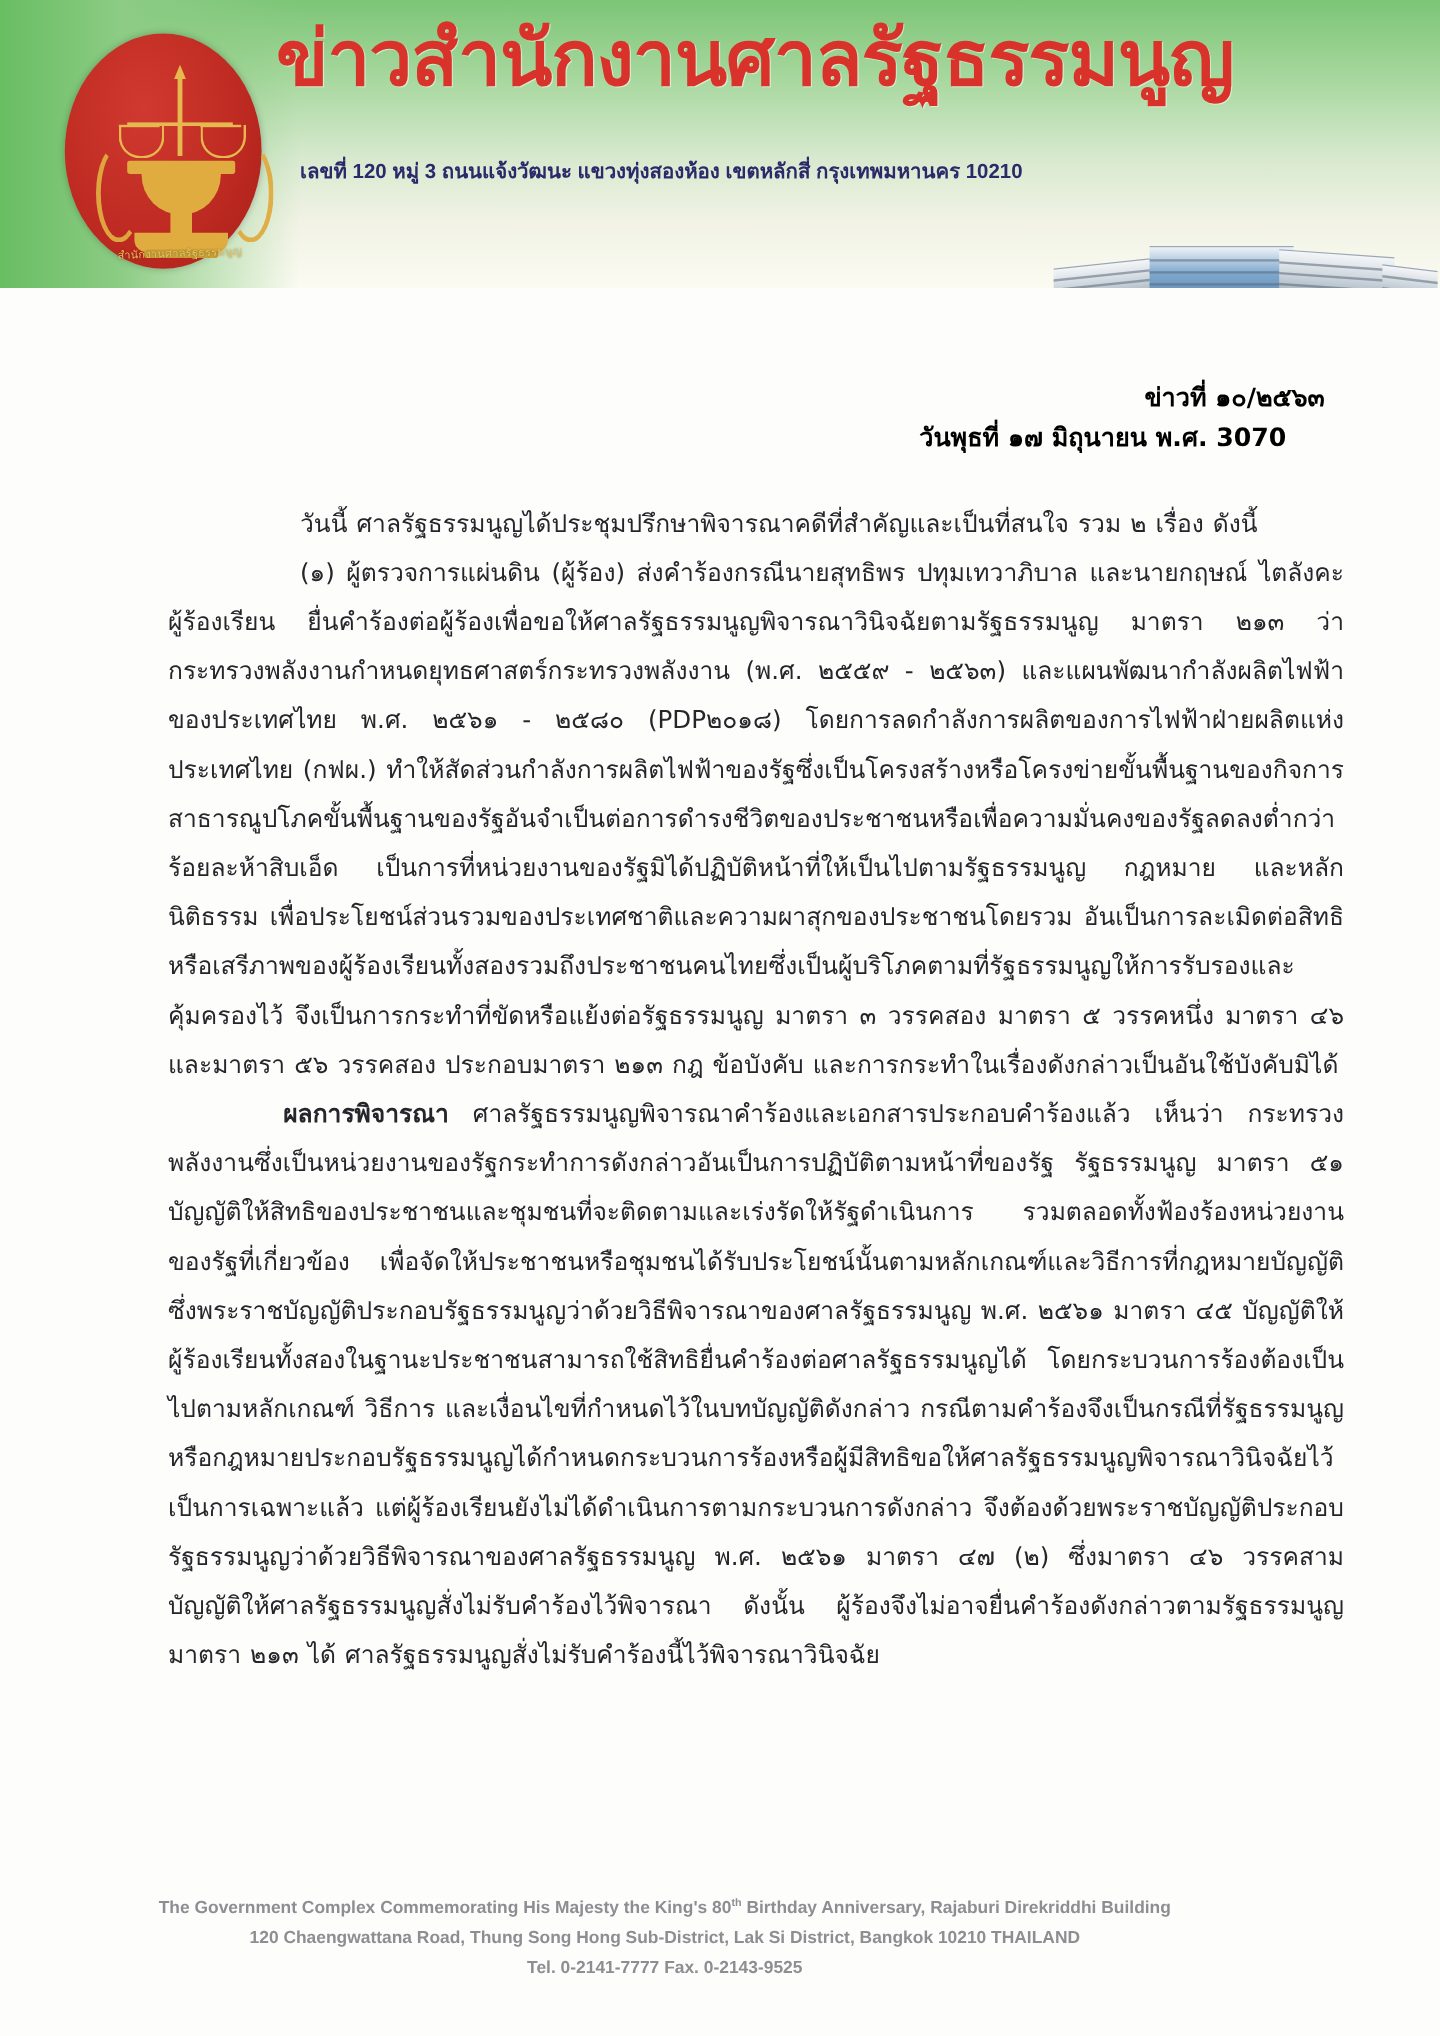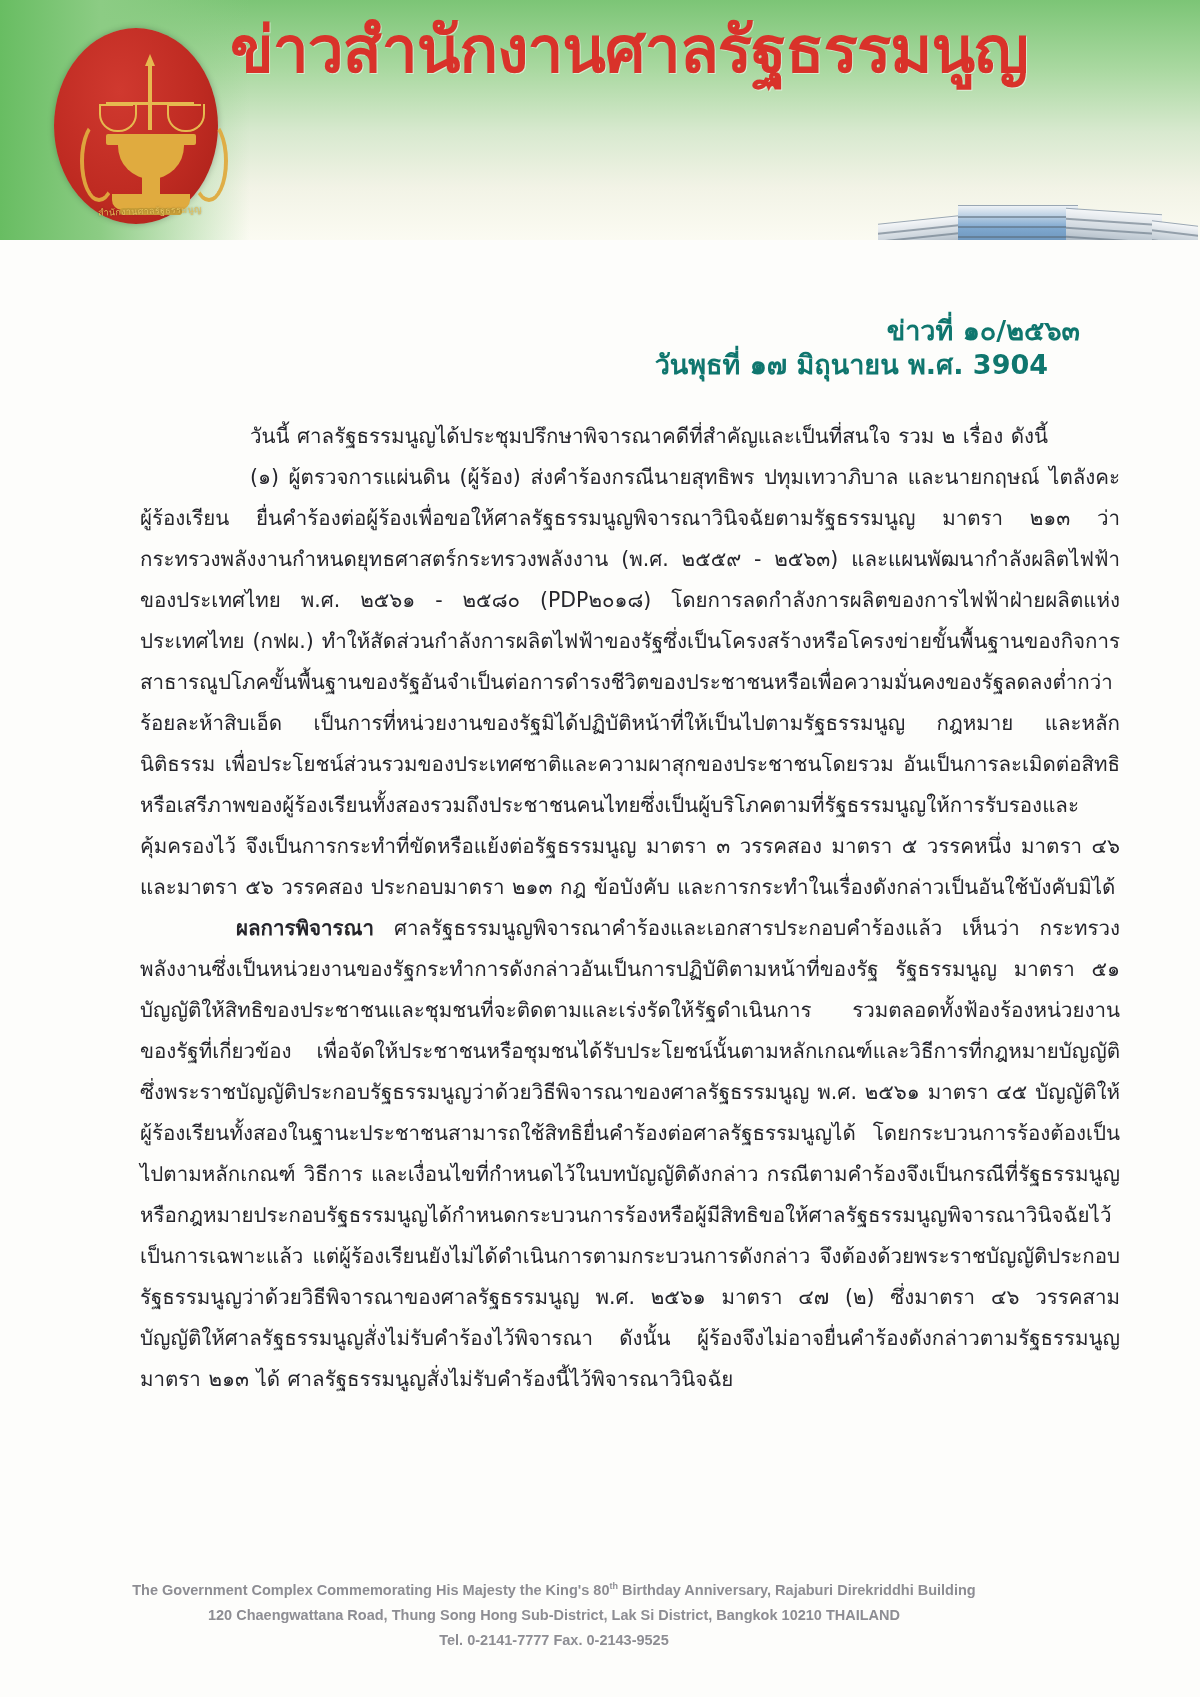--- a/index.html
+++ b/index.html
@@ -96,22 +96,22 @@
   .bld3{left:206px;width:96px;height:42px;transform:skewY(4deg);}
   .bld4{left:292px;width:46px;height:30px;transform:skewY(7deg);}
   .bld-strip{position:absolute;left:0;right:0;height:2px;background:rgba(90,105,120,.55);}
 
   
   .doc{
     position:absolute;left:0;top:300px;width:1200px;
     font-family:"DejaVu Sans",sans-serif;
   }
   .meta{
-    padding:14px 120px 0 0;text-align:right;
-    font-size:27px;font-weight:700;color:#0f766e;line-height:34px;
+    padding:14px 96px 0 0;text-align:right;
+    font-size:21px;font-weight:700;color:#000000;line-height:34px;
   }
   .meta .m2{padding-right:32px;}
 
   .body-text{
     margin:34px 80px 0 140px;
     font-size:20.5px;line-height:41px;color:#25252b;
     text-align:justify;text-justify:inter-word;
     word-spacing:1px;
   }
   .body-text p{margin:0 0 0 0;}
@@ -151,20 +151,21 @@
         <div class="phan-stem"></div>
         <div class="phan-base"></div>
         <div class="phan-foot"></div>
         <div class="emblem-caption">สำนักงานศาลรัฐธรรมนูญ</div>
       </div>
     </div>
 
     <div class="banner-title">ข่าวสำนักงานศาลรัฐธรรมนูญ</div>
 
     <div class="banner-addr">
+      <div>เลขที่ 120 หมู่ 3 ถนนแจ้งวัฒนะ แขวงทุ่งสองห้อง เขตหลักสี่ กรุงเทพมหานคร 10210</div>
     </div>
 
     <div class="building">
       <div class="bld bld1">
         <div class="bld-strip" style="top:8px"></div>
           <div class="bld-strip" style="top:16px"></div>
         <div class="bld-strip" style="top:24px"></div>
       </div>
       <div class="bld bld2">
         <div class="bld-strip" style="top:10px"></div>
@@ -182,21 +183,21 @@
       </div>
 
     </div>
 
   </div>
 
   <div class="doc">
 
     <div class="meta">
       <div class="m1">ข่าวที่ ๑๐/๒๕๖๓</div>
-      <div class="m2">วันพุธที่ ๑๗ มิถุนายน พ.ศ. 3904</div>
+      <div class="m2">วันพุธที่ ๑๗ มิถุนายน พ.ศ. 3070</div>
     </div>
 
     <div class="body-text">
       <p class="indent">วันนี้  ศาลรัฐธรรมนูญได้ประชุมปรึกษาพิจารณาคดีที่สำคัญและเป็นที่สนใจ รวม ๒ เรื่อง ดังนี้</p>
 
       <p class="indent">(๑) ผู้ตรวจการแผ่นดิน (ผู้ร้อง) ส่งคำร้องกรณีนายสุทธิพร ปทุมเทวาภิบาล และนายกฤษณ์ ไตลังคะ ผู้ร้องเรียน ยื่นคำร้องต่อผู้ร้องเพื่อขอให้ศาลรัฐธรรมนูญพิจารณาวินิจฉัยตามรัฐธรรมนูญ มาตรา ๒๑๓ ว่า กระทรวงพลังงานกำหนดยุทธศาสตร์กระทรวงพลังงาน (พ.ศ. ๒๕๕๙ - ๒๕๖๓) และแผนพัฒนากำลังผลิตไฟฟ้าของประเทศไทย พ.ศ. ๒๕๖๑ - ๒๕๘๐ (PDP๒๐๑๘) โดยการลดกำลังการผลิตของการไฟฟ้าฝ่ายผลิตแห่งประเทศไทย (กฟผ.) ทำให้สัดส่วนกำลังการผลิตไฟฟ้าของรัฐซึ่งเป็นโครงสร้างหรือโครงข่ายขั้นพื้นฐานของกิจการสาธารณูปโภคขั้นพื้นฐานของรัฐอันจำเป็นต่อการดำรงชีวิตของประชาชนหรือเพื่อความมั่นคงของรัฐลดลงต่ำกว่าร้อยละห้าสิบเอ็ด  เป็นการที่หน่วยงานของรัฐมิได้ปฏิบัติหน้าที่ให้เป็นไปตามรัฐธรรมนูญ กฎหมาย และหลักนิติธรรม เพื่อประโยชน์ส่วนรวมของประเทศชาติและความผาสุกของประชาชนโดยรวม  อันเป็นการละเมิดต่อสิทธิหรือเสรีภาพของผู้ร้องเรียนทั้งสองรวมถึงประชาชนคนไทยซึ่งเป็นผู้บริโภคตามที่รัฐธรรมนูญให้การรับรองและคุ้มครองไว้ จึงเป็นการกระทำที่ขัดหรือแย้งต่อรัฐธรรมนูญ มาตรา ๓ วรรคสอง มาตรา ๕ วรรคหนึ่ง มาตรา ๔๖ และมาตรา ๕๖ วรรคสอง ประกอบมาตรา ๒๑๓ กฎ ข้อบังคับ และการกระทำในเรื่องดังกล่าวเป็นอันใช้บังคับมิได้</p>
 
       <p class="indent-sm"><span class="ul-bold">ผลการพิจารณา</span><span> ศาลรัฐธรรมนูญพิจารณาคำร้องและเอกสารประกอบคำร้องแล้ว เห็นว่า กระทรวงพลังงานซึ่งเป็นหน่วยงานของรัฐกระทำการดังกล่าวอันเป็นการปฏิบัติตามหน้าที่ของรัฐ  รัฐธรรมนูญ มาตรา ๕๑ บัญญัติให้สิทธิของประชาชนและชุมชนที่จะติดตามและเร่งรัดให้รัฐดำเนินการ รวมตลอดทั้งฟ้องร้องหน่วยงานของรัฐที่เกี่ยวข้อง เพื่อจัดให้ประชาชนหรือชุมชนได้รับประโยชน์นั้นตามหลักเกณฑ์และวิธีการที่กฎหมายบัญญัติซึ่งพระราชบัญญัติประกอบรัฐธรรมนูญว่าด้วยวิธีพิจารณาของศาลรัฐธรรมนูญ พ.ศ. ๒๕๖๑ มาตรา ๔๕ บัญญัติให้ผู้ร้องเรียนทั้งสองในฐานะประชาชนสามารถใช้สิทธิยื่นคำร้องต่อศาลรัฐธรรมนูญได้ โดยกระบวนการร้องต้องเป็นไปตามหลักเกณฑ์ วิธีการ และเงื่อนไขที่กำหนดไว้ในบทบัญญัติดังกล่าว กรณีตามคำร้องจึงเป็นกรณีที่รัฐธรรมนูญหรือกฎหมายประกอบรัฐธรรมนูญได้กำหนดกระบวนการร้องหรือผู้มีสิทธิขอให้ศาลรัฐธรรมนูญพิจารณาวินิจฉัยไว้เป็นการเฉพาะแล้ว  แต่ผู้ร้องเรียนยังไม่ได้ดำเนินการตามกระบวนการดังกล่าว จึงต้องด้วยพระราชบัญญัติประกอบรัฐธรรมนูญว่าด้วยวิธีพิจารณาของศาลรัฐธรรมนูญ พ.ศ. ๒๕๖๑ มาตรา ๔๗ (๒) ซึ่งมาตรา ๔๖ วรรคสาม บัญญัติให้ศาลรัฐธรรมนูญสั่งไม่รับคำร้องไว้พิจารณา ดังนั้น ผู้ร้องจึงไม่อาจยื่นคำร้องดังกล่าวตามรัฐธรรมนูญ มาตรา ๒๑๓ ได้ ศาลรัฐธรรมนูญสั่งไม่รับคำร้องนี้ไว้พิจารณาวินิจฉัย</span></p>
     </div>
   </div>

